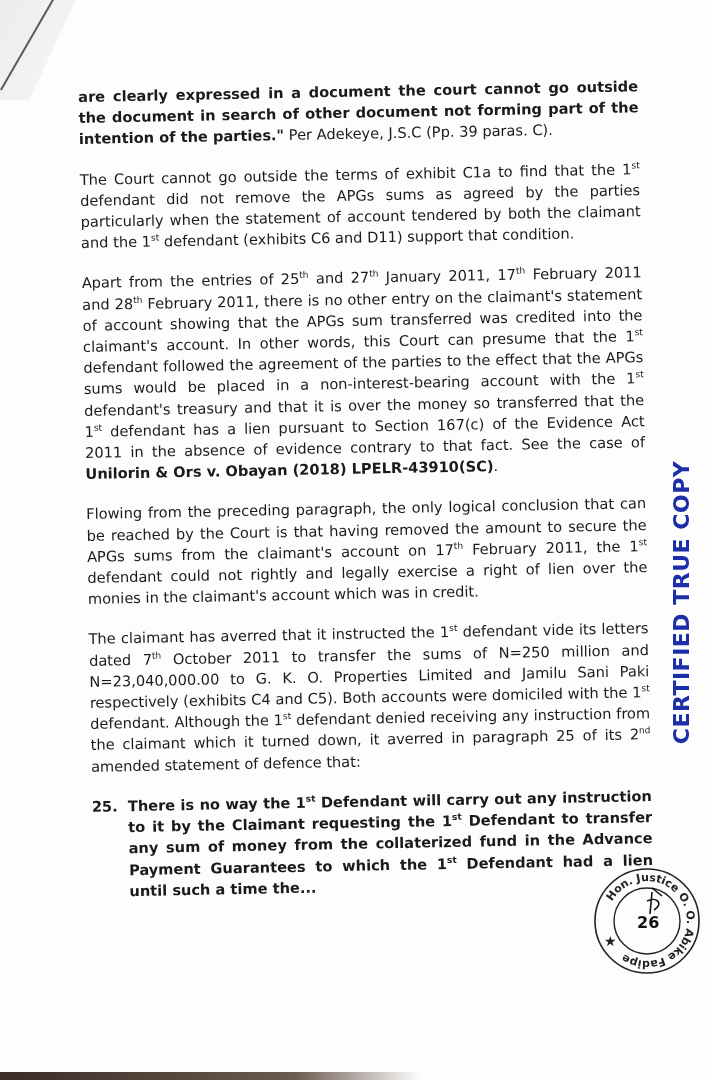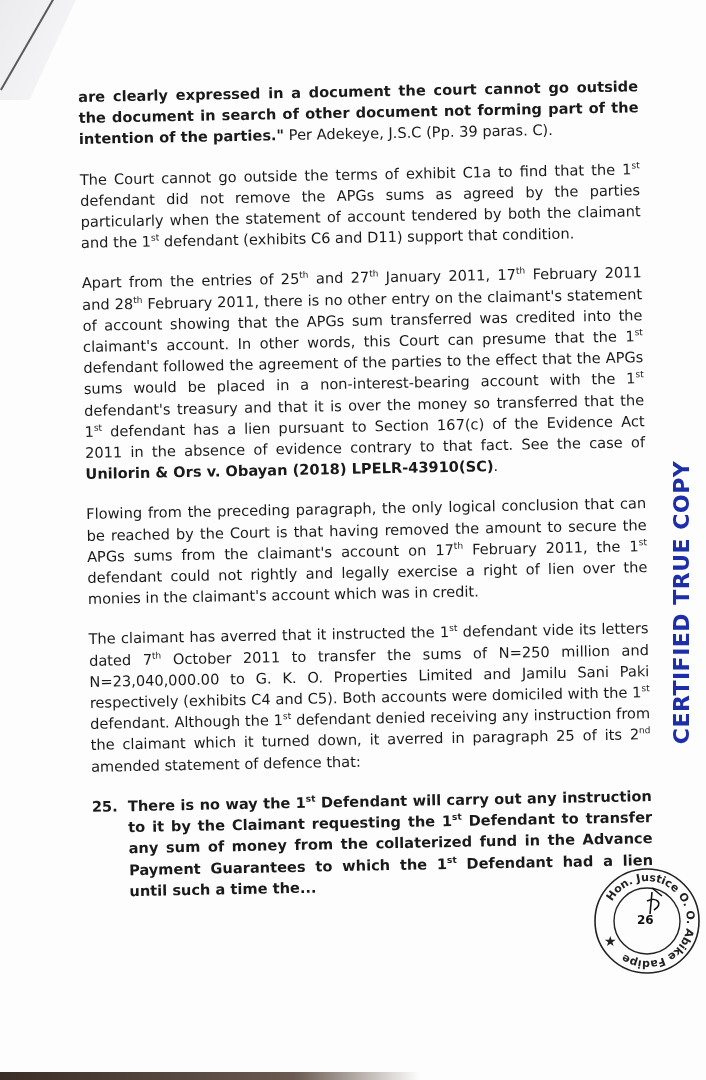--- a/index.html
+++ b/index.html
@@ -40,21 +40,21 @@
     display:block; transform:rotate(-90deg); white-space:nowrap;
     font-family:"DejaVu Sans", sans-serif; font-weight:bold;
     font-size:22px; letter-spacing:0.5px; color:#1c2fa8;
     transform-origin:center;
   }
   .seal {
     position:absolute; left:592px; top:866px; width:110px; height:110px;
   }
   .page-number {
     position:absolute; left:637px; top:913px;
-    font-size:12px; font-weight:bold; color:#111;
+    font-size:16px; font-weight:bold; color:#111;
   }
 </style>
 </head>
 <body>
 
 <div class="shadow-strip"></div>
 <div class="fold-line"></div>
 
 <div class="page">
   <p class="para"><span class="bold">are clearly expressed in a document the court cannot go outside the document in search of other document not forming part of the intention of the parties."</span><span>  Per Adekeye, J.S.C (Pp. 39 paras. C).</span></p>

